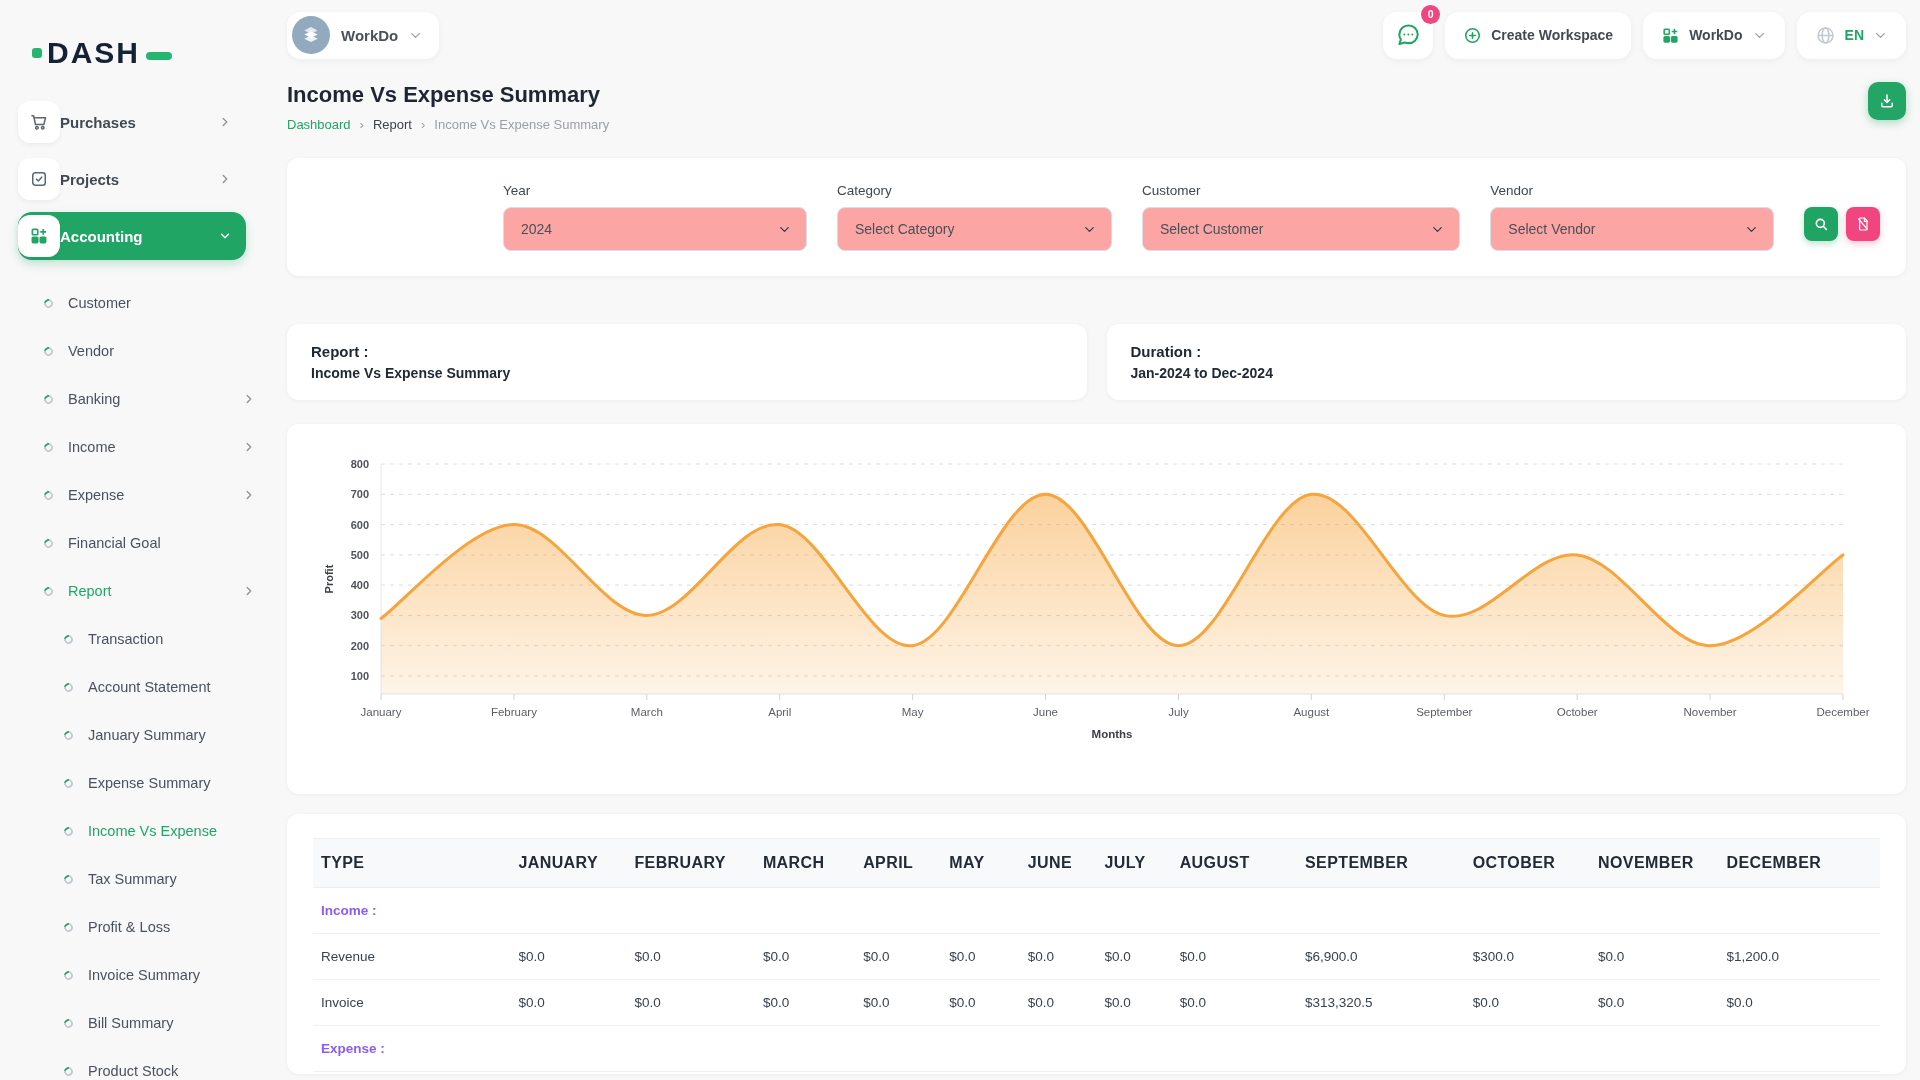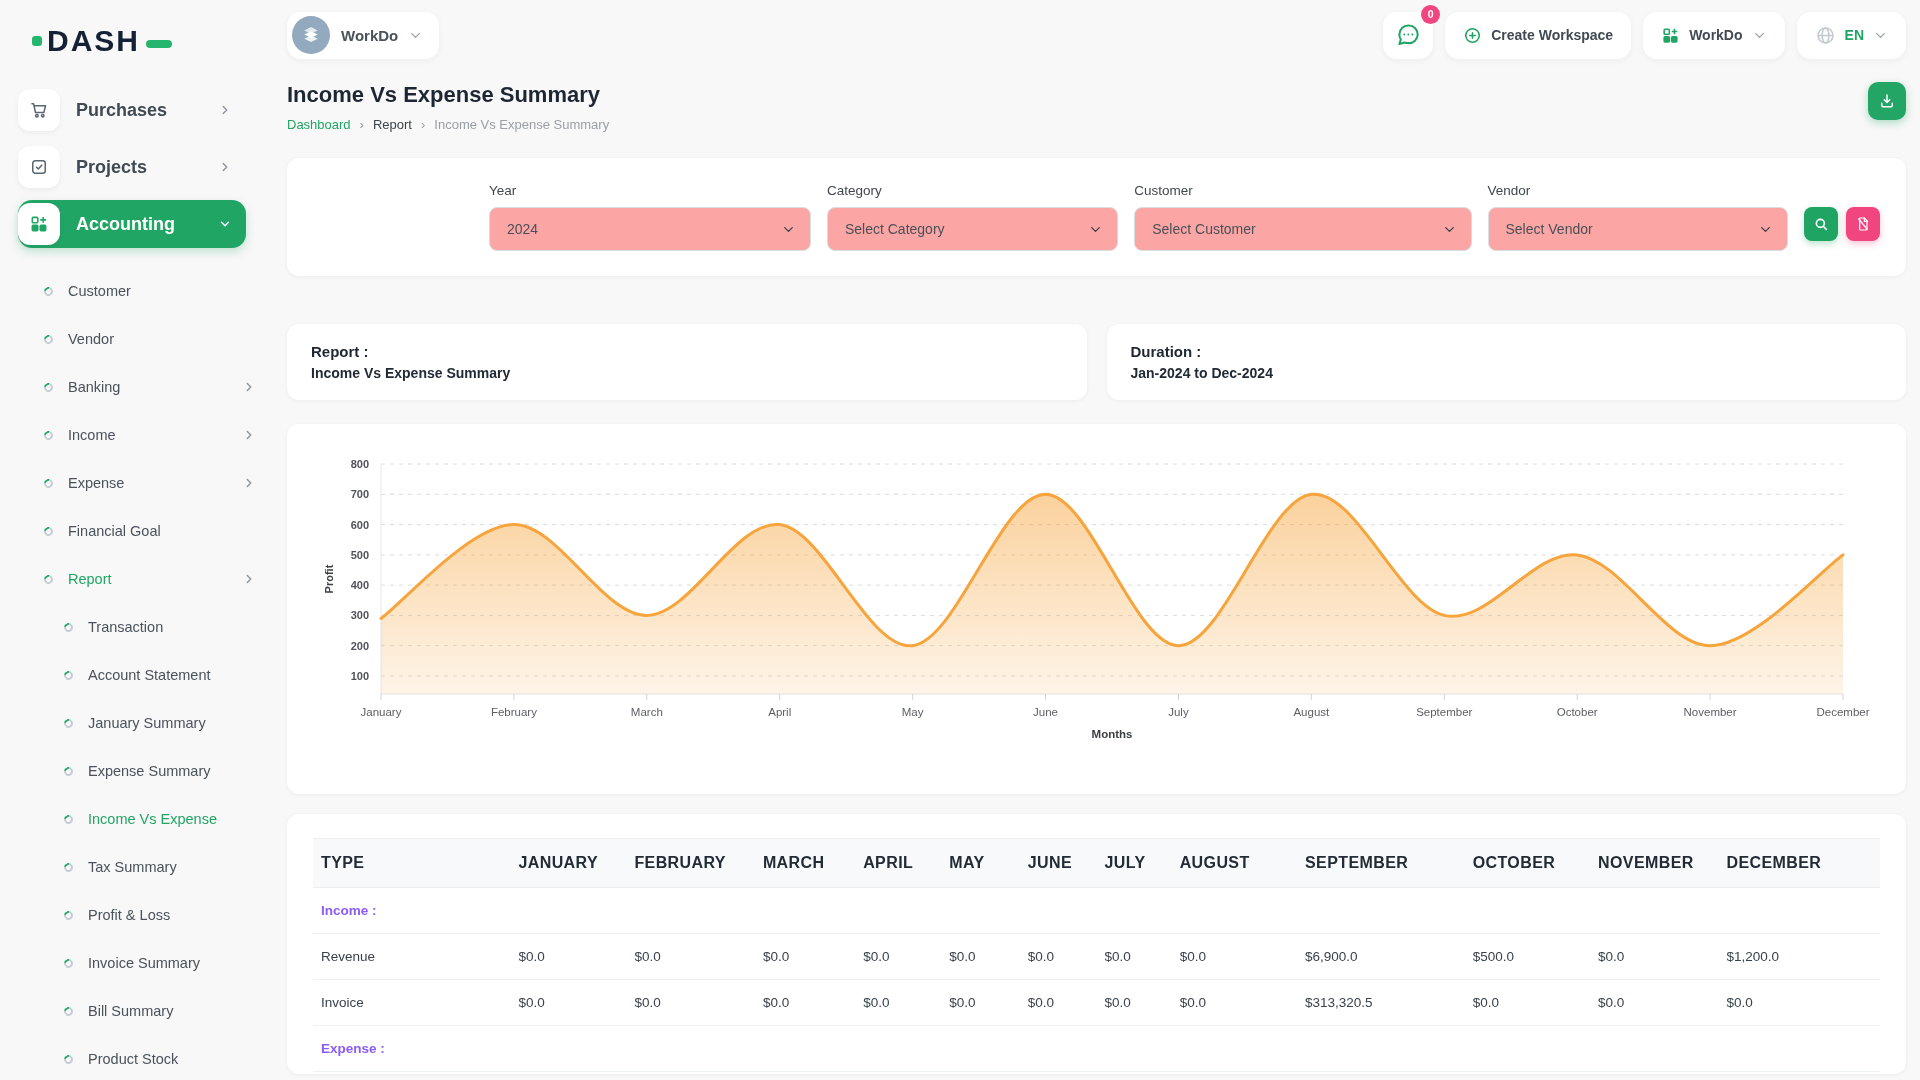--- a/index.html
+++ b/index.html
@@ -2,29 +2,29 @@
 <html><head>
 <meta charset="utf-8">
 <style>
   *{margin:0;padding:0;box-sizing:border-box;}
   html,body{width:1920px;height:1080px;overflow:hidden;}
   body{
     font-family:"Liberation Sans","DejaVu Sans",sans-serif;
     background:#f8f8f8;color:#3c434b;font-size:14px;
   }
   
-  .sidebar{position:fixed;left:0;top:0;bottom:0;width:262px;padding:16px 16px 0 18px;overflow:hidden;}
+  .sidebar{position:fixed;left:0;top:12px;bottom:0;width:262px;padding:16px 16px 0 18px;overflow:hidden;}
   .logo{display:flex;align-items:center;margin:10px 0 30px 14px;cursor:pointer;}
   .logo-dot{width:10px;height:10px;border-radius:3px;background:#26b56e;margin-right:5px;}
   .logo-text{font-size:30px;font-weight:800;letter-spacing:2px;color:#152236;line-height:1;}
   .logo-bar{width:26px;height:8px;border-radius:4px;background:#26b56e;margin-left:6px;margin-top:6px;}
   .side-top{display:flex;align-items:center;height:48px;margin-bottom:9px;cursor:pointer;border-radius:14px;padding-right:14px;}
   .side-top .tile{width:42px;height:42px;border-radius:12px;background:#fff;box-shadow:0 2px 5px rgba(20,30,50,.06);
     display:flex;align-items:center;justify-content:center;color:#5b6670;flex:none;}
-  .side-top .lbl{margin-left:16px;font-size:18px;font-weight:600;color:#414a54;}
+  .side-top .lbl{margin-left:0;font-size:15px;font-weight:600;color:#414a54;}
   .side-top .chev{margin-left:auto;color:#8d959e;}
   .side-top.active{background:#21a565;box-shadow:0 4px 10px rgba(33,165,101,.25);}
   .side-top.active .tile{color:#21a565;}
   .side-top.active .lbl,.side-top.active .chev{color:#fff;}
   .side-children{padding:10px 0 4px 26px;}
   .side-child{display:flex;align-items:center;height:48px;width:212px;cursor:pointer;}
   .bullet{width:9px;height:9px;border-radius:50%;border:2px solid #c4cbd3;border-top-color:#21a565;transform:rotate(-35deg);flex:none;}
   .side-child .lbl{margin-left:15px;font-size:14.5px;color:#4a525b;}
   .side-child .chev{margin-left:auto;color:#8d959e;}
   .side-child.active .lbl{color:#21a565;}
@@ -47,21 +47,21 @@
   .breadcrumb{display:flex;align-items:center;gap:9px;margin-top:9px;font-size:13px;text-align:right;}
   .breadcrumb .crumb-link{color:#21a565;cursor:pointer;}
   .breadcrumb .crumb-mid{color:#3c434b;cursor:pointer;}
   .breadcrumb .crumb-cur{color:#9aa0a6;}
   .crumb-sep{color:#9aa0a6;font-size:13px;}
   .dl-btn{width:38px;height:38px;border-radius:10px;background:#22a565;border:none;display:flex;align-items:center;justify-content:center;
     cursor:pointer;box-shadow:0 3px 8px rgba(33,165,101,.35);}
   .card{background:#fff;border-radius:12px;box-shadow:0 1px 4px rgba(16,24,40,.05);}
   
   .filter-card{margin-top:26px;height:118px;display:grid;grid-template-columns:160px 1.05fr 0.95fr 1.1fr 0.98fr auto;
-    gap:16px;align-items:center;padding:0 26px;}
+    gap:30px;align-items:center;padding:0 26px;}
   .field .flabel{font-size:13.5px;color:#3f4750;margin-bottom:9px;}
   .select{height:44px;border:1px solid #d9dee3;border-radius:8px;display:flex;align-items:center;justify-content:space-between;
     padding:0 14px 0 17px;font-size:14px;color:#495057;cursor:pointer;background:#fca5a5;}
   .filter-actions{display:flex;gap:8px;align-items:center;margin-top:14px;}
   .sq-btn{width:34px;height:34px;border-radius:8px;border:none;display:flex;align-items:center;justify-content:center;cursor:pointer;}
   .sq-btn.search{background:#20a464;box-shadow:0 3px 7px rgba(33,165,101,.3);}
   .sq-btn.reset{background:#f0457e;box-shadow:0 3px 7px rgba(240,69,126,.3);}
   
   .summary-row{margin-top:48px;display:grid;grid-template-columns:1fr 1fr;gap:20px;}
   .summary-card{padding:19px 24px;}
@@ -461,21 +461,21 @@
             <td>Revenue</td>
             <td>$0.0</td>
             <td>$0.0</td>
             <td>$0.0</td>
             <td>$0.0</td>
             <td>$0.0</td>
             <td>$0.0</td>
             <td>$0.0</td>
             <td>$0.0</td>
             <td>$6,900.0</td>
-            <td>$500.0</td>
+            <td>$300.0</td>
             <td>$0.0</td>
             <td>$1,200.0</td>
           </tr>
           <tr>
             <td>Invoice</td>
             <td>$0.0</td>
             <td>$0.0</td>
             <td>$0.0</td>
             <td>$0.0</td>
             <td>$0.0</td>

